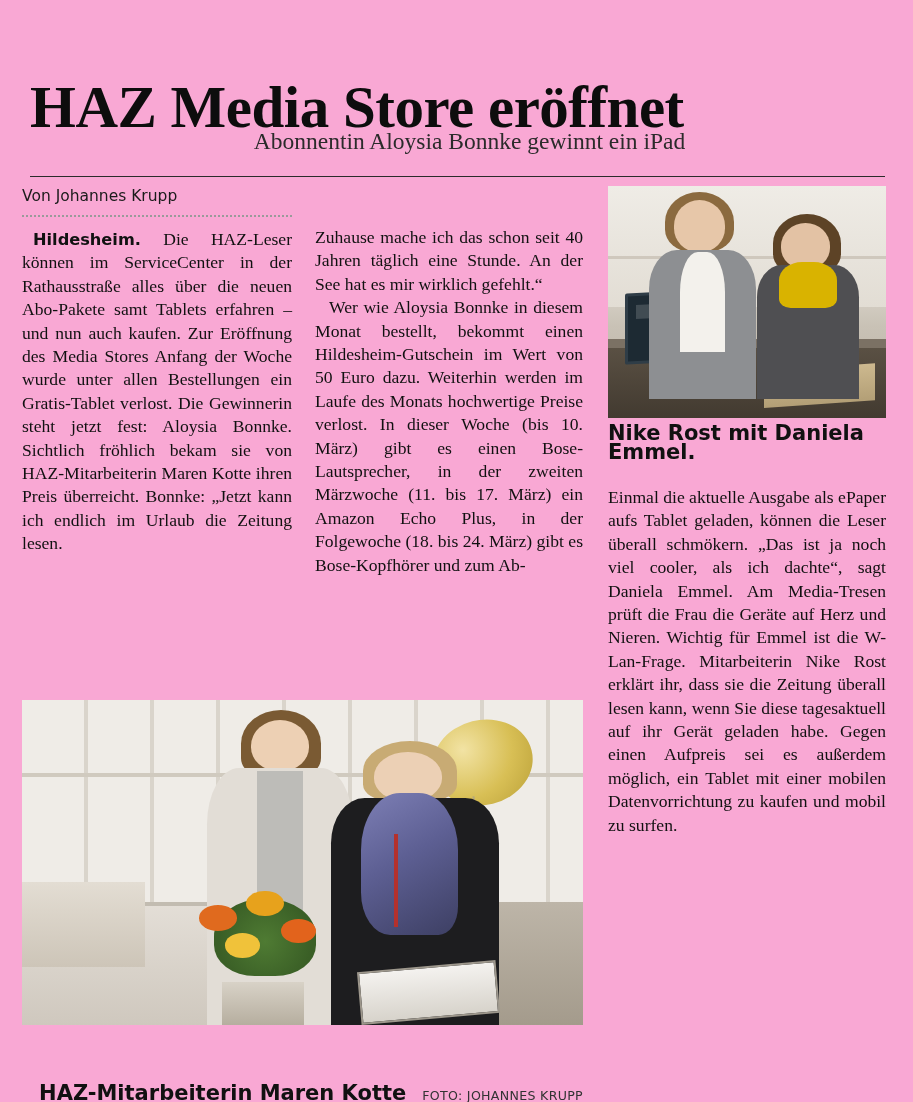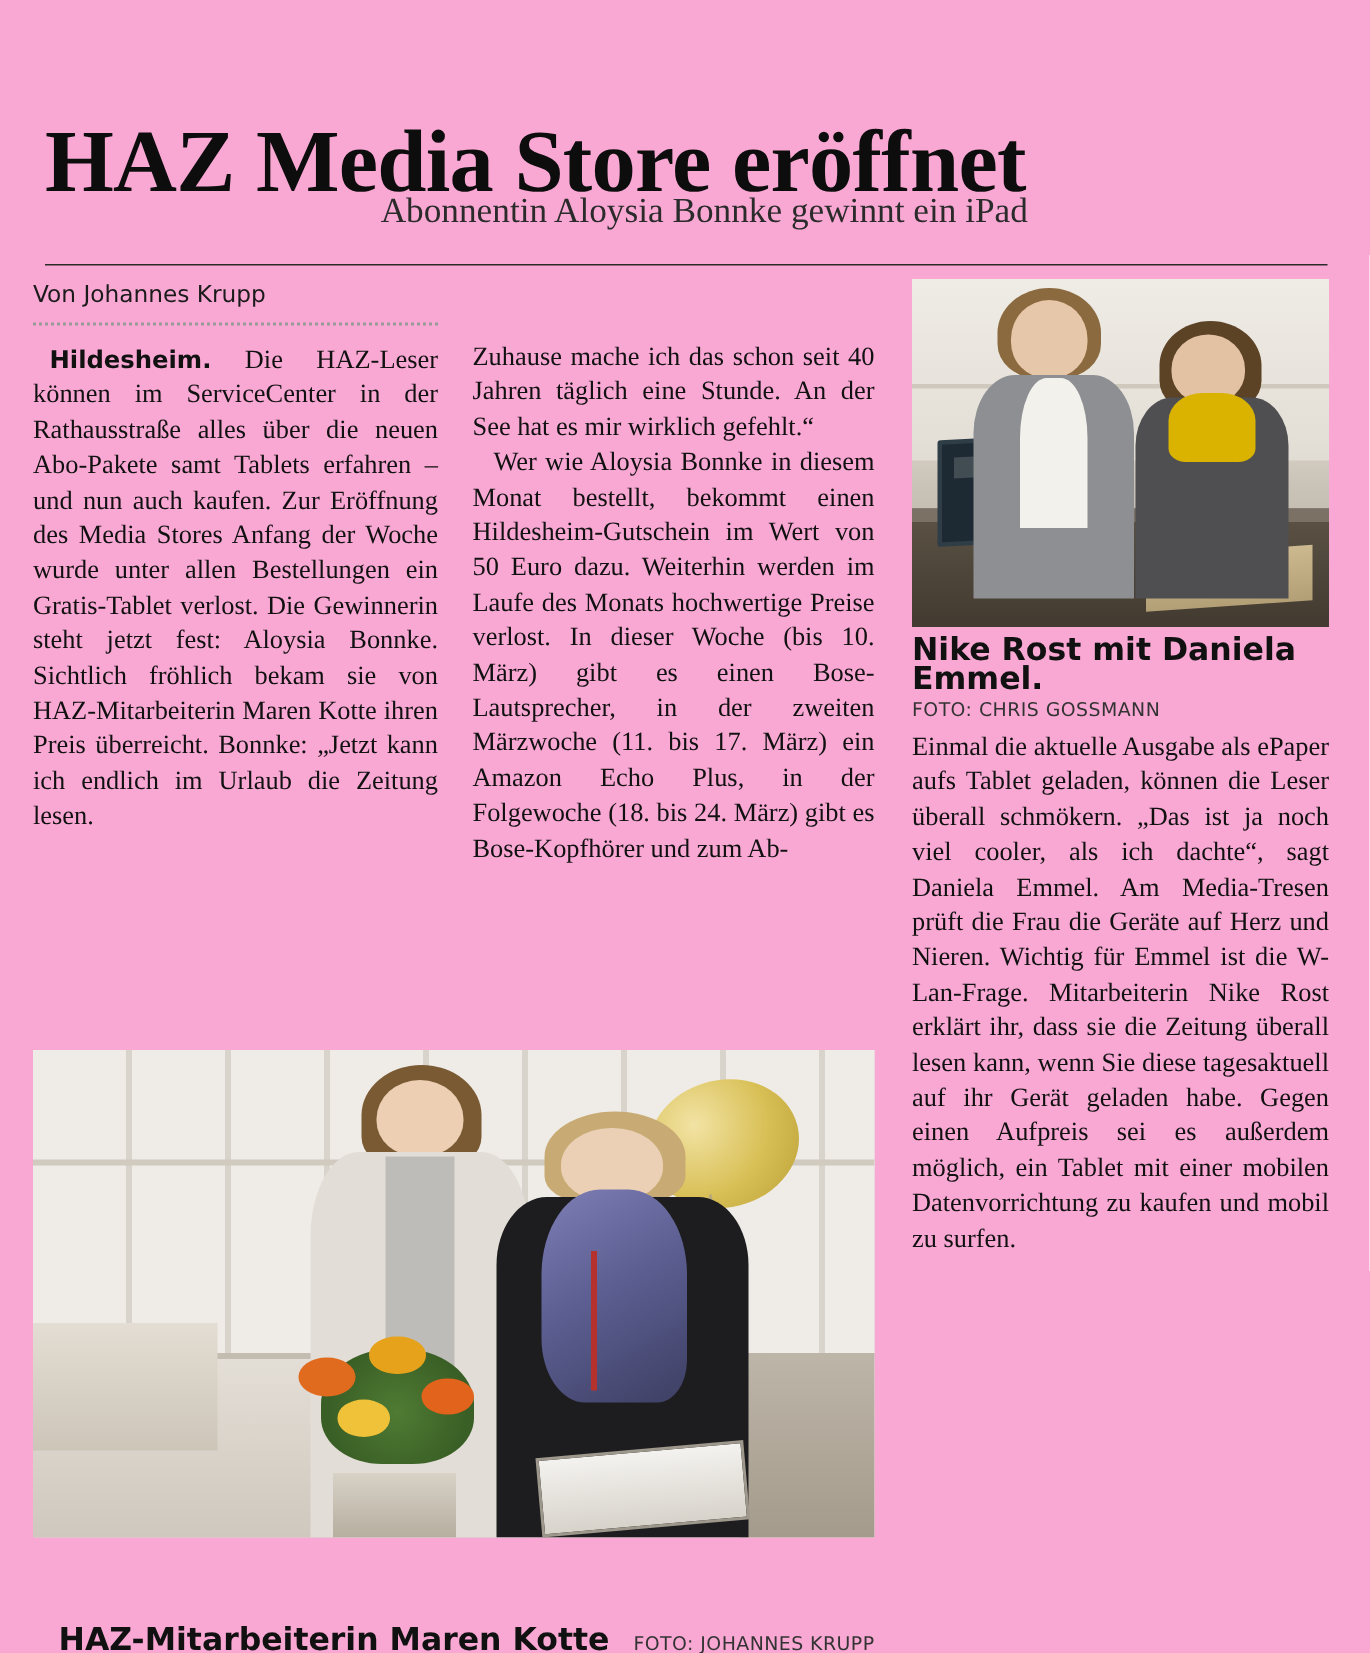--- a/index.html
+++ b/index.html
@@ -391,21 +391,20 @@
         <div class="hair"></div>
         <div class="head"></div>
         <div class="body"></div>
         <div class="scarf"></div>
       </div>
     </div>
   </div>
 
   <div id="cap-top-right">
     <div class="cap-bold">Nike Rost mit Daniela Emmel.</div>
-    <div class="cap-credit">FOTO: CHRIS GOSSMANN</div>
   </div>
 
   <div id="col3-text">
     <p class="body">Einmal die aktuelle Ausgabe als ePaper aufs Tablet geladen, können die Leser überall schmökern. „Das ist ja noch viel cooler, als ich dachte“, sagt Daniela Emmel. Am Media-Tresen prüft die Frau die Geräte auf Herz und Nieren. Wichtig für Emmel ist die W-Lan-Frage. Mitarbeiterin Nike Rost erklärt ihr, dass sie die Zeitung überall lesen kann, wenn Sie diese tagesaktuell auf ihr Gerät geladen habe. Gegen einen Aufpreis sei es außerdem möglich, ein Tablet mit einer mobilen Datenvorrichtung zu kaufen und mobil zu surfen.</p>
   </div>
 
   <div class="photo" id="photo-bottom">
     <div class="ph-bg">
       <div class="bt-lockers"></div>
       <div class="bt-floorline"></div>

